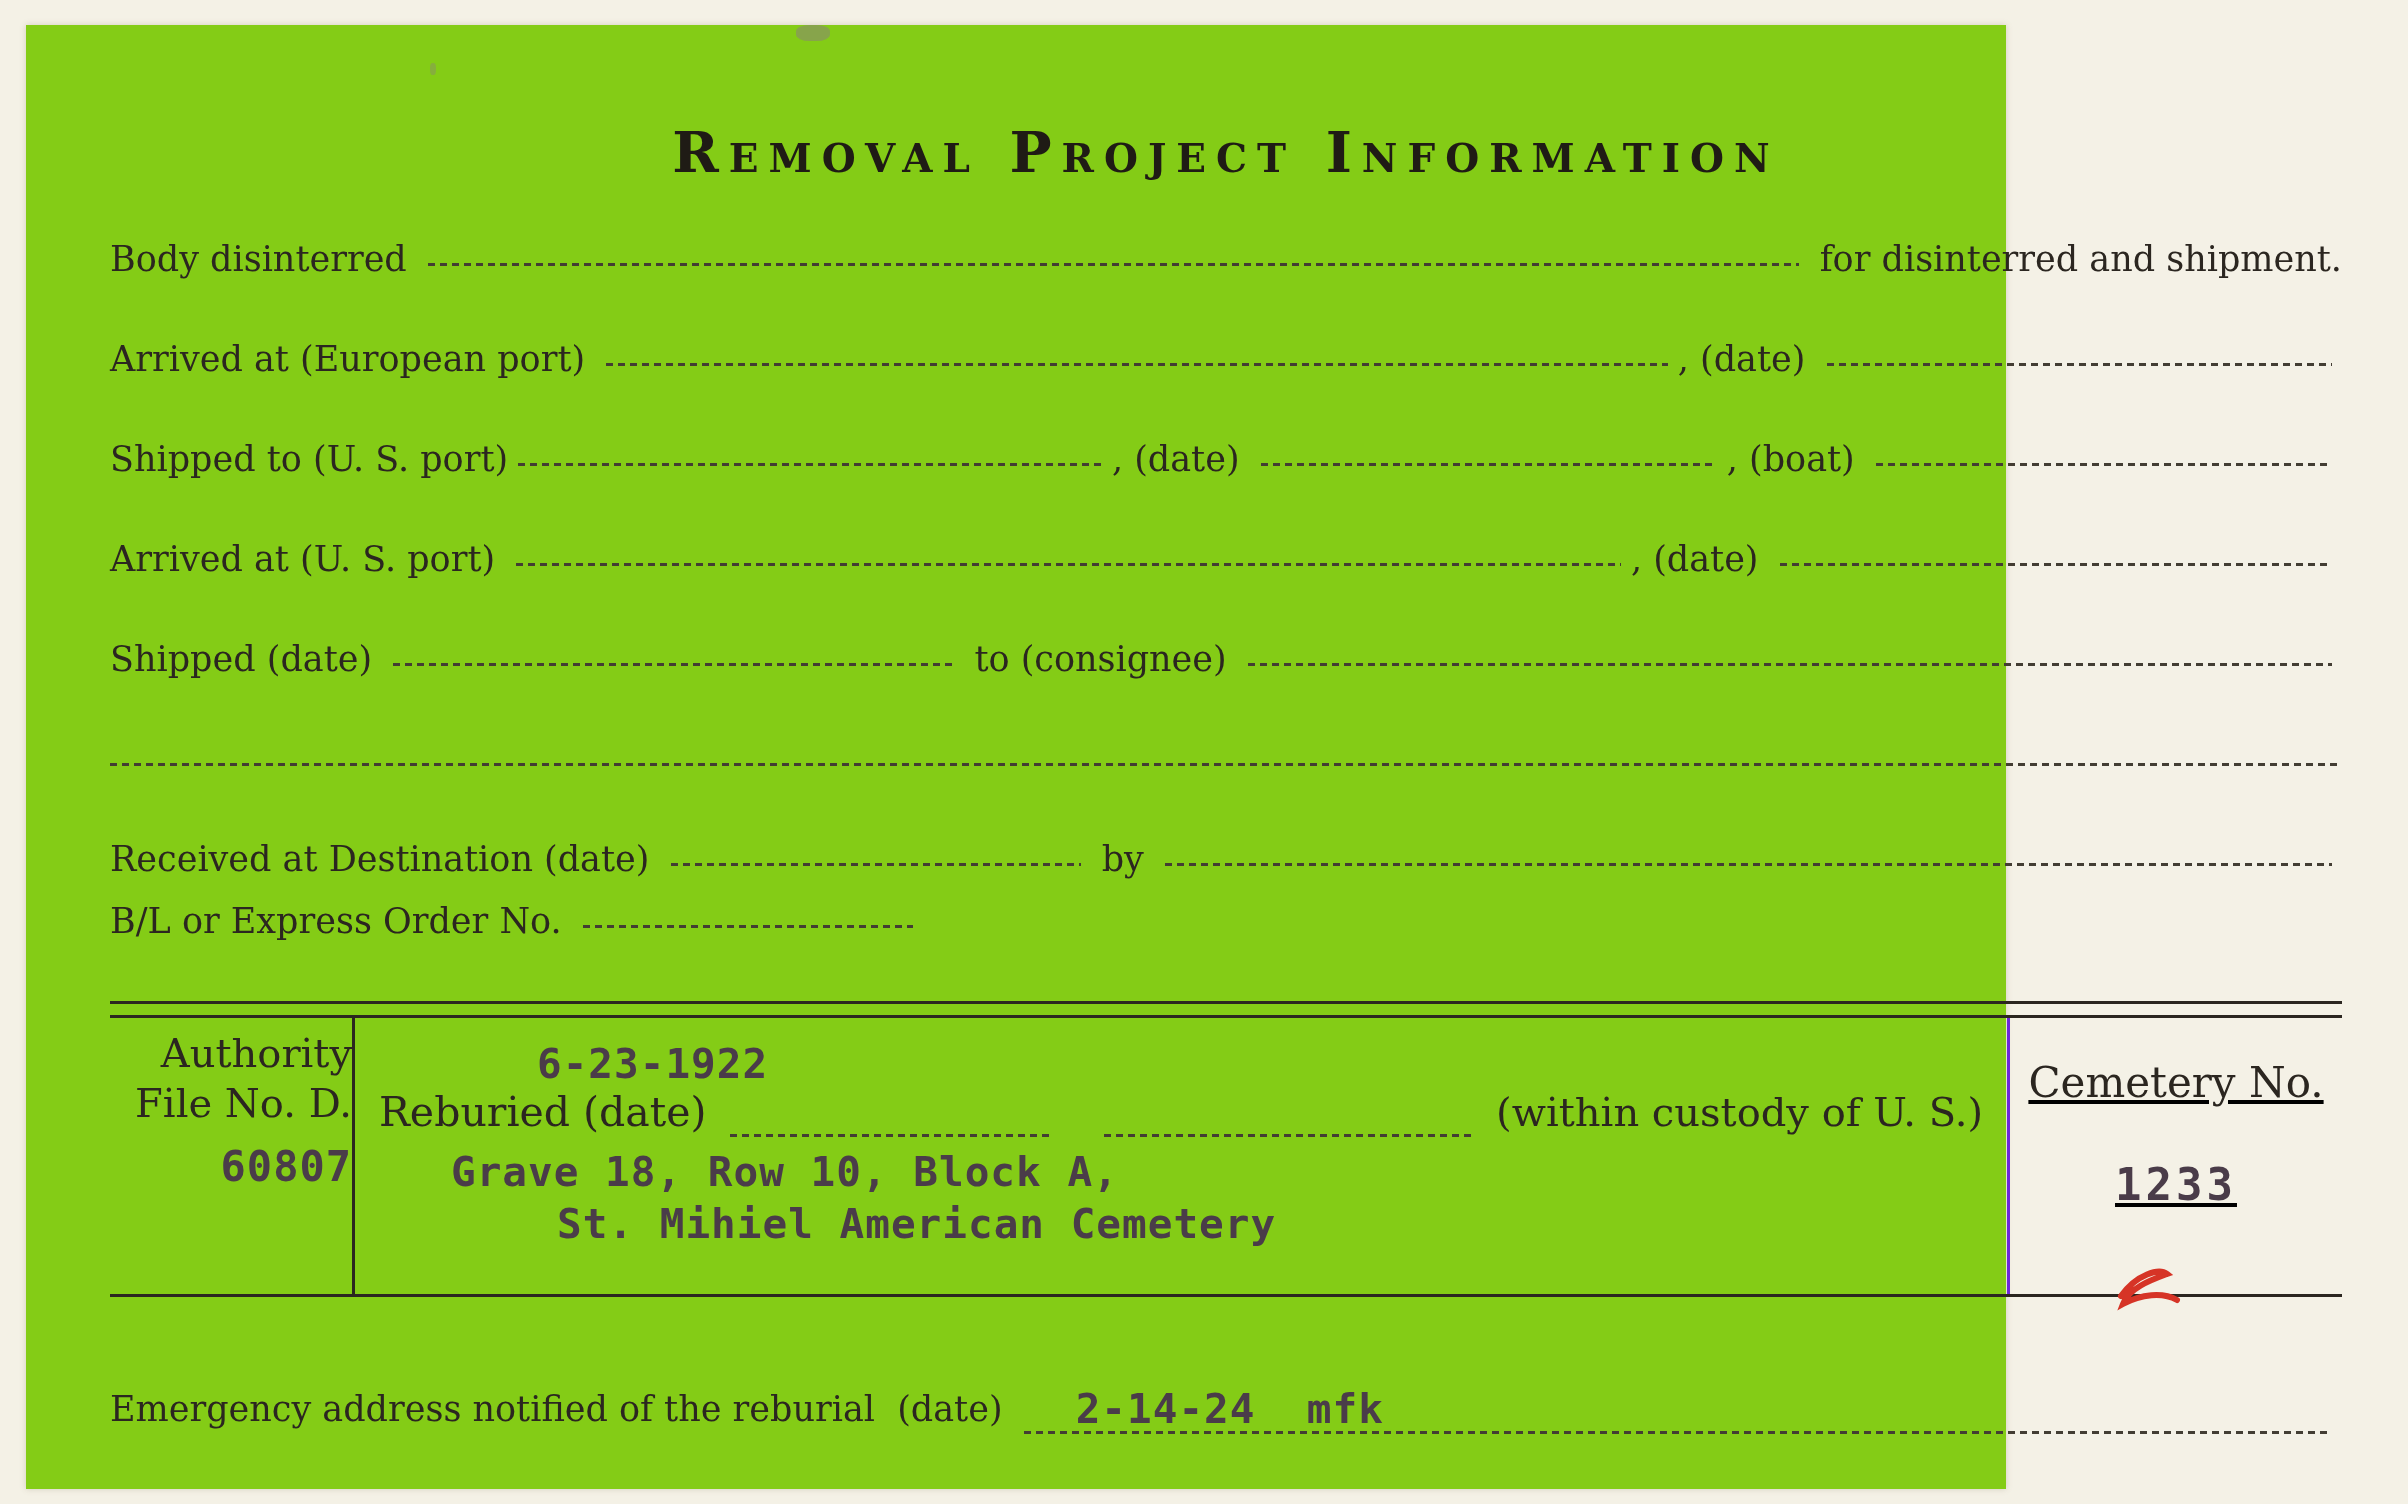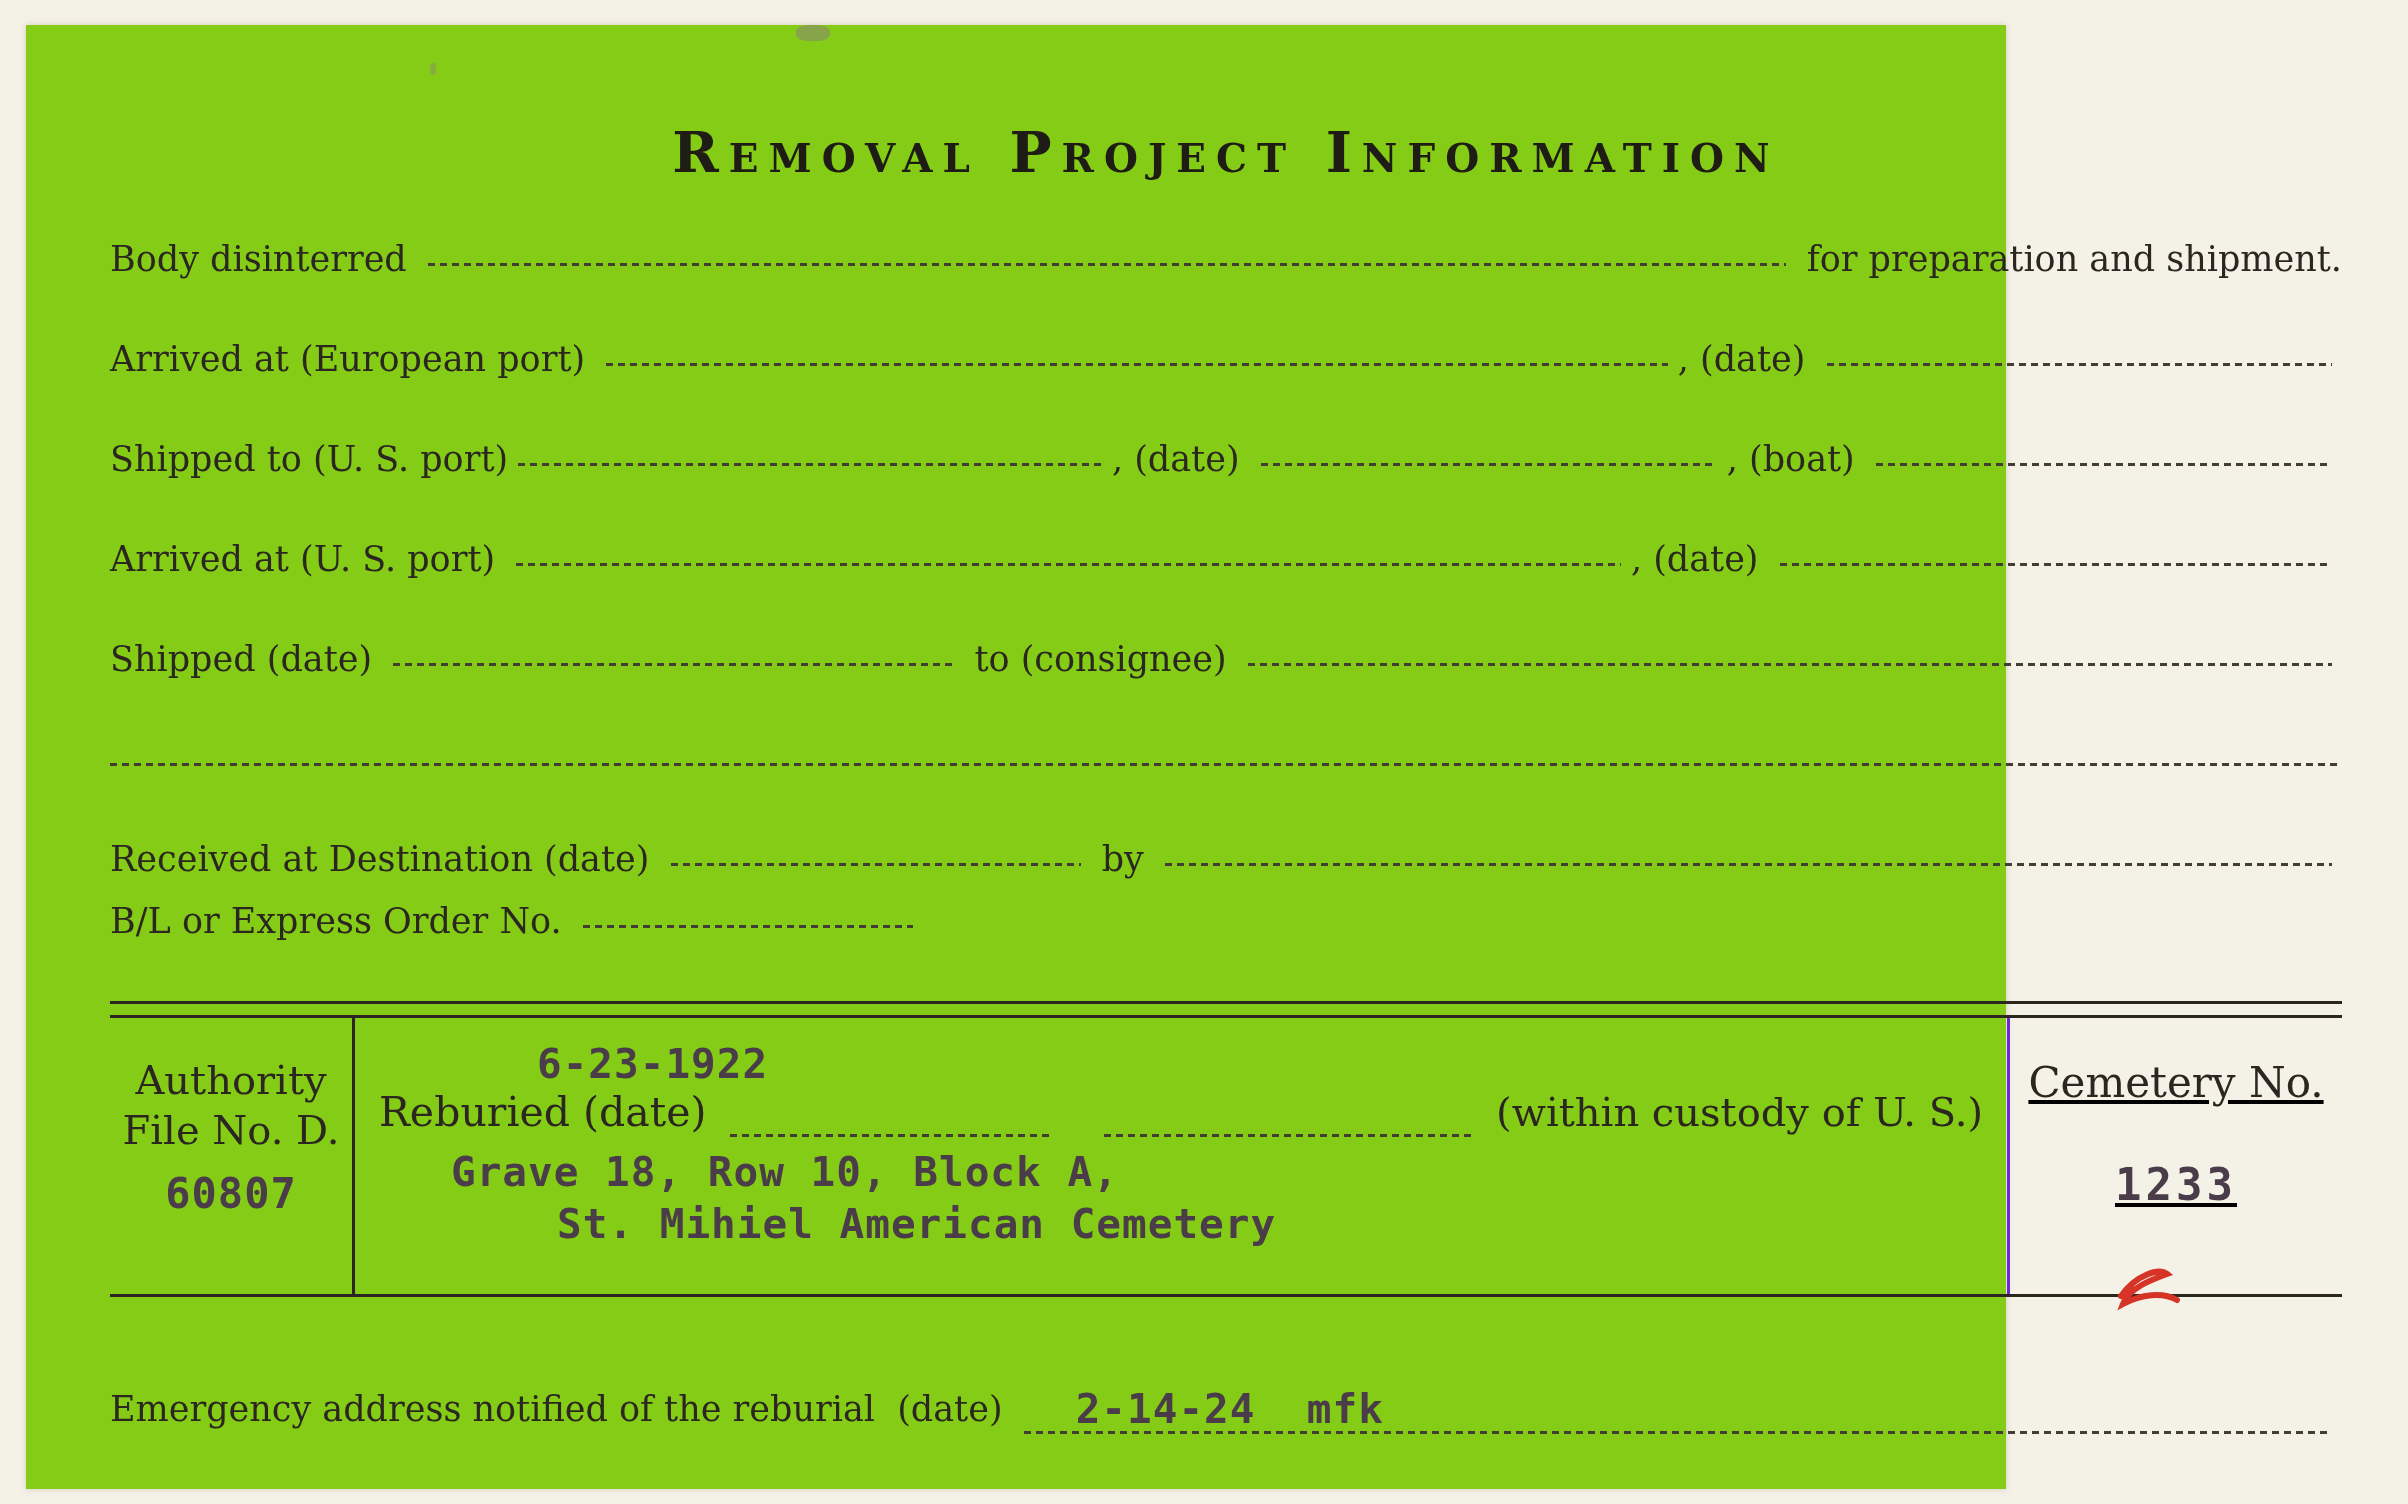--- a/index.html
+++ b/index.html
@@ -39,21 +39,21 @@
   }
   .dl.fixed{flex:0 0 auto;}
 
   
   .tblwrap{position:relative;margin-top:10px;}
   .double-rule{height:11px;border-top:3px solid #2b2620;border-bottom:3px solid #2b2620;}
   .rtable{display:flex;border-bottom:3px solid #2b2620;height:276px;}
   .cell{box-sizing:border-box;}
   .c-auth{
     flex:0 0 245px;border-right:3px solid #2b2620;
-    text-align:center;padding-top:37px;
+    text-align:right;padding-top:10px;
   }
   .c-auth .al{font-size:40px;color:#2b2620;line-height:50px;}
   .c-reb{flex:1 1 auto;border-right:3px solid #6d28d9;position:relative;padding:0 24px 12px 24px;}
   .c-cem{flex:0 0 332px;text-align:center;padding-top:40px;text-decoration:underline;}
   .c-cem .al{font-size:42px;color:#2b2620;}
 
   .typed{
     font-family:"DejaVu Sans Mono","Liberation Mono",monospace;
     font-weight:700;color:#4a3c49;letter-spacing:1px;
     font-size:41px;white-space:pre;
@@ -79,21 +79,21 @@
   <div class="speck" style="left:404px;top:38px;width:6px;height:12px;opacity:.4;"></div>
 
   <div class="content">
     <div class="title">Removal Project Information</div>
 
     <div class="form-rows">
 
       <div class="row">
         <span class="lbl">Body disinterred </span>
         <span class="dl"></span>
-        <span class="lbl"> for preparation and shipment.</span>
+        <span class="lbl"> for disinterred and shipment.</span>
       </div>
 
       <div class="row">
         <span class="lbl">Arrived at (European port) </span>
         <span class="dl" style="flex-grow:2.1;"></span>
         <span class="lbl">, (date) </span>
         <span class="dl"></span>
       </div>
 
       <div class="row">

